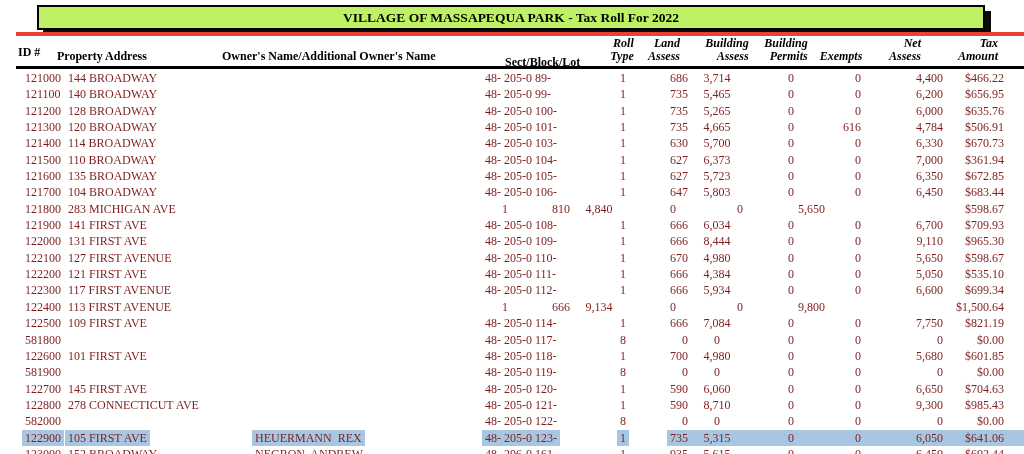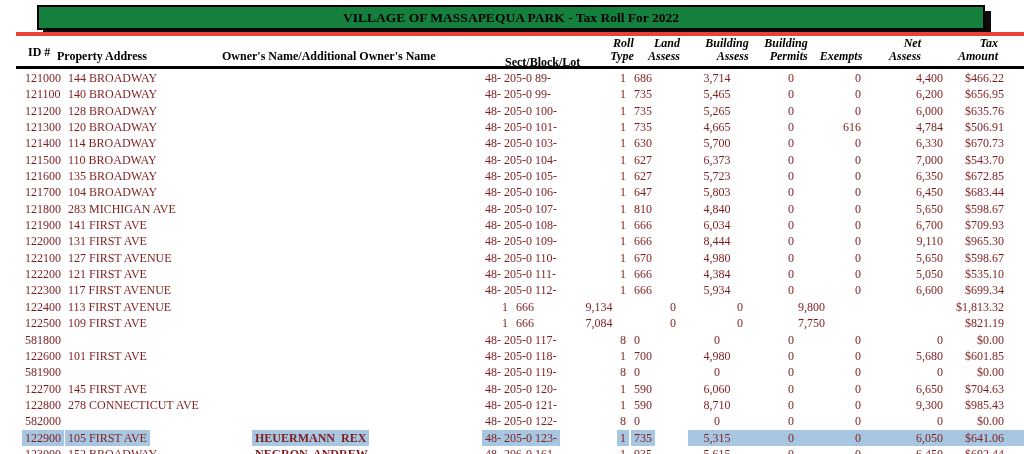--- a/index.html
+++ b/index.html
@@ -1,52 +1,52 @@
 <!DOCTYPE html>
 <html><head>
 <meta charset="utf-8">
 <style>
   html,body{margin:0;padding:0;background:#fff;}
   body{width:1024px;height:454px;overflow:hidden;position:relative;
        font-family:"Liberation Serif", serif;-webkit-font-smoothing:antialiased;}
   .page{position:absolute;inset:0;background:#fff;}
 
   
-  .title-box{position:absolute;left:37px;top:5px;width:948px;height:25px;background:#15803d;
+  .title-box{position:absolute;left:37px;top:5px;width:948px;height:25px;background:#bef264;
              border:2px solid #000;box-shadow:6px 6px 0 #0b0b0b;box-sizing:border-box;
              text-align:center;line-height:21px;font-weight:bold;font-size:13.5px;}
   .red-line{position:absolute;left:16px;top:32px;width:1008px;height:4px;background:var(--red,#e94235);}
 
   
   .h{position:absolute;font-weight:bold;font-size:12px;line-height:13px;white-space:pre-line;color:#000;}
   .h-center{transform:translateX(-50%);text-align:right;font-style:italic;}
-  .h-id{left:28px;top:46px;}
+  .h-id{left:18px;top:46px;}
   .h-address{left:57px;top:50px;}
   .h-owner{left:222px;top:50px;}
   .h-sbl{left:505px;top:56px;}
   .h-roll{left:622px;top:37px;}
   .h-land{left:664px;top:37px;}
   .h-bassess{left:727px;top:37px;}
   .h-bpermits{left:786px;top:37px;}
   .h-exempts{left:841px;top:50px;}
   .h-net{left:905px;top:37px;}
   .h-tax{left:978px;top:37px;}
   .header-underline{position:absolute;left:16px;top:66px;width:1008px;height:3px;background:#000;}
 
   
   .rows{position:absolute;left:0;top:70px;width:1024px;}
   .row{display:flex;height:16.35px;line-height:16.4px;font-size:12px;color:#7f1d1d;}
   .cell{flex:none;box-sizing:border-box;overflow:visible;}
   .cell span{white-space:pre;}
   .c-id{width:66px;padding-left:25px;}
   .c-address{width:184px;padding-left:2px;}
-  .c-owner{width:232px;padding-left:5px;font-weight:bold;}
+  .c-owner{width:232px;padding-left:5px;}
   .c-sbl{width:118px;padding-left:3px;}
   .c-roll{width:34px;text-align:right;padding-right:8px;}
-  .c-land{width:54px;text-align:left;}
+  .c-land{width:54px;text-align:right;}
   .c-bassess{width:58px;text-align:center;}
   .c-bpermits{width:48px;text-align:right;}
   .c-exempts{width:67px;text-align:right;}
   .c-net{width:82px;text-align:right;}
   .c-tax{flex:1;text-align:right;padding-right:20px;}
 
   
   .row.hl .c-id span,.row.hl .c-address span,.row.hl .c-owner span,
   .row.hl .c-sbl span,.row.hl .c-roll span,.row.hl .c-land span{
       background:var(--hl,#a7c6e2);padding:1px 3px;margin:-1px -3px;}
@@ -156,21 +156,21 @@
         <div class="cell c-id"><span>121500</span></div>
         <div class="cell c-address"><span>110 BROADWAY</span></div>
         <div class="cell c-owner"><span></span></div>
         <div class="cell c-sbl"><span>48- 205-0 104-</span></div>
         <div class="cell c-roll"><span>1</span></div>
         <div class="cell c-land"><span>627</span></div>
         <div class="cell c-bassess"><span>6,373</span></div>
         <div class="cell c-bpermits"><span>0</span></div>
         <div class="cell c-exempts"><span>0</span></div>
         <div class="cell c-net"><span>7,000</span></div>
-        <div class="cell c-tax"><span>$543.70</span></div>
+        <div class="cell c-tax"><span>$361.94</span></div>
       </div>
       <div class="row">
         <div class="cell c-id"><span>121600</span></div>
         <div class="cell c-address"><span>135 BROADWAY</span></div>
         <div class="cell c-owner"><span></span></div>
         <div class="cell c-sbl"><span>48- 205-0 105-</span></div>
         <div class="cell c-roll"><span>1</span></div>
         <div class="cell c-land"><span>627</span></div>
         <div class="cell c-bassess"><span>5,723</span></div>
         <div class="cell c-bpermits"><span>0</span></div>
@@ -188,21 +188,20 @@
         <div class="cell c-bassess"><span>5,803</span></div>
         <div class="cell c-bpermits"><span>0</span></div>
         <div class="cell c-exempts"><span>0</span></div>
         <div class="cell c-net"><span>6,450</span></div>
         <div class="cell c-tax"><span>$683.44</span></div>
       </div>
       <div class="row">
         <div class="cell c-id"><span>121800</span></div>
         <div class="cell c-address"><span>283 MICHIGAN AVE</span></div>
         <div class="cell c-owner"><span></span></div>
-        <div class="cell c-sbl"><span>48- 205-0 107-</span></div>
         <div class="cell c-roll"><span>1</span></div>
         <div class="cell c-land"><span>810</span></div>
         <div class="cell c-bassess"><span>4,840</span></div>
         <div class="cell c-bpermits"><span>0</span></div>
         <div class="cell c-exempts"><span>0</span></div>
         <div class="cell c-net"><span>5,650</span></div>
         <div class="cell c-tax"><span>$598.67</span></div>
       </div>
       <div class="row">
         <div class="cell c-id"><span>121900</span></div>
@@ -272,26 +271,27 @@
       <div class="row">
         <div class="cell c-id"><span>122400</span></div>
         <div class="cell c-address"><span>113 FIRST AVENUE</span></div>
         <div class="cell c-owner"><span></span></div>
         <div class="cell c-roll"><span>1</span></div>
         <div class="cell c-land"><span>666</span></div>
         <div class="cell c-bassess"><span>9,134</span></div>
         <div class="cell c-bpermits"><span>0</span></div>
         <div class="cell c-exempts"><span>0</span></div>
         <div class="cell c-net"><span>9,800</span></div>
-        <div class="cell c-tax"><span>$1,813.32</span></div>
+        <div class="cell c-tax"><span>$1,500.64</span></div>
       </div>
       <div class="row">
         <div class="cell c-id"><span>122500</span></div>
         <div class="cell c-address"><span>109 FIRST AVE</span></div>
         <div class="cell c-owner"><span></span></div>
+        <div class="cell c-sbl"><span>48- 205-0 114-</span></div>
         <div class="cell c-roll"><span>1</span></div>
         <div class="cell c-land"><span>666</span></div>
         <div class="cell c-bassess"><span>7,084</span></div>
         <div class="cell c-bpermits"><span>0</span></div>
         <div class="cell c-exempts"><span>0</span></div>
         <div class="cell c-net"><span>7,750</span></div>
         <div class="cell c-tax"><span>$821.19</span></div>
       </div>
       <div class="row">
         <div class="cell c-id"><span>581800</span></div>

